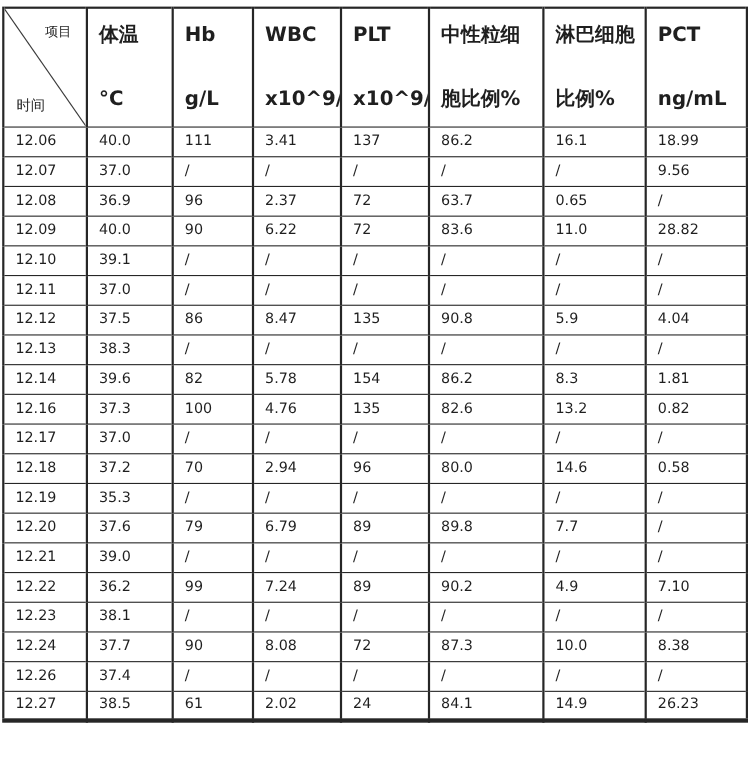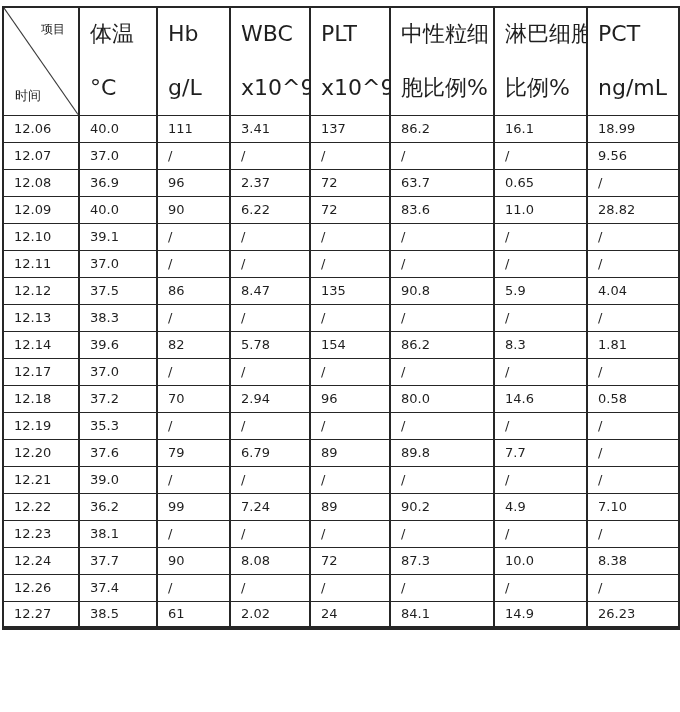--- a/index.html
+++ b/index.html
@@ -20,21 +20,21 @@
   }
   thead tr{height:108px;}
   tbody tr{height:27px;margin-top:36px;}
   td{font-size:13px;padding:0 2px 0 10px;font-weight:400;}
   
   .hcell{
     height:104px;display:flex;flex-direction:column;
     justify-content:space-between;align-items:flex-start;
     padding:13px 2px 13px 9px;box-sizing:border-box;
   }
-  .hline{font-size:22px;font-weight:400;line-height:1.1;}
+  .hline{font-size:18px;font-weight:700;line-height:1.1;}
   
   .corner{position:relative;padding:0;}
   .corner svg{position:absolute;left:0;top:0;width:100%;height:100%;display:block;}
   .corner-tr{position:absolute;top:13px;left:37px;font-size:12px;font-weight:400;}
   .corner-bl{position:absolute;bottom:10px;left:11px;font-size:13px;font-weight:400;}
 </style>
 </head>
 <body>
 
 <table>
@@ -186,20 +186,30 @@
         <td>12.14</td>
         <td>39.6</td>
         <td>82</td>
         <td>5.78</td>
         <td>154</td>
         <td>86.2</td>
         <td>8.3</td>
         <td>1.81</td>
       </tr>
       <tr>
+        <td>12.16</td>
+        <td>37.3</td>
+        <td>100</td>
+        <td>4.76</td>
+        <td>135</td>
+        <td>82.6</td>
+        <td>13.2</td>
+        <td>0.82</td>
+      </tr>
+      <tr>
         <td>12.17</td>
         <td>37.0</td>
         <td>/</td>
         <td>/</td>
         <td>/</td>
         <td>/</td>
         <td>/</td>
         <td>/</td>
       </tr>
       <tr>

